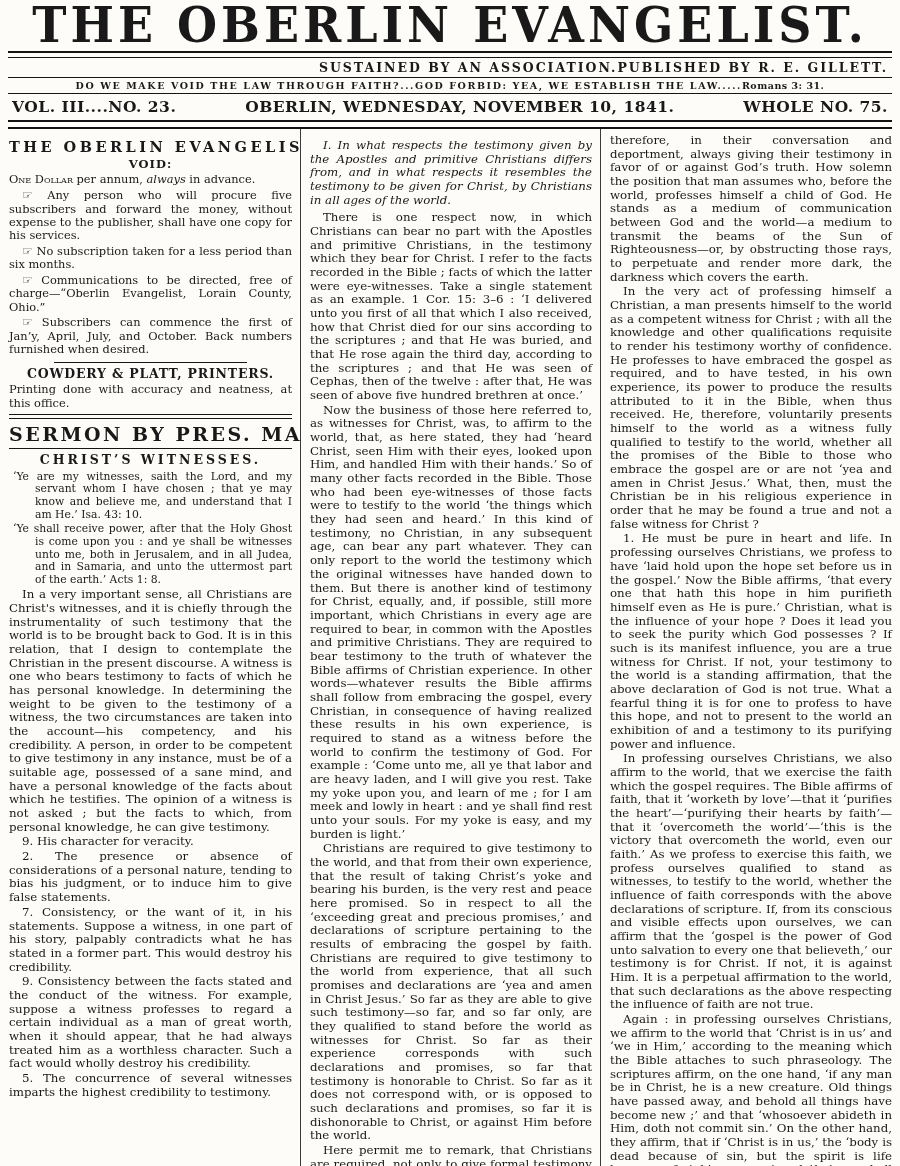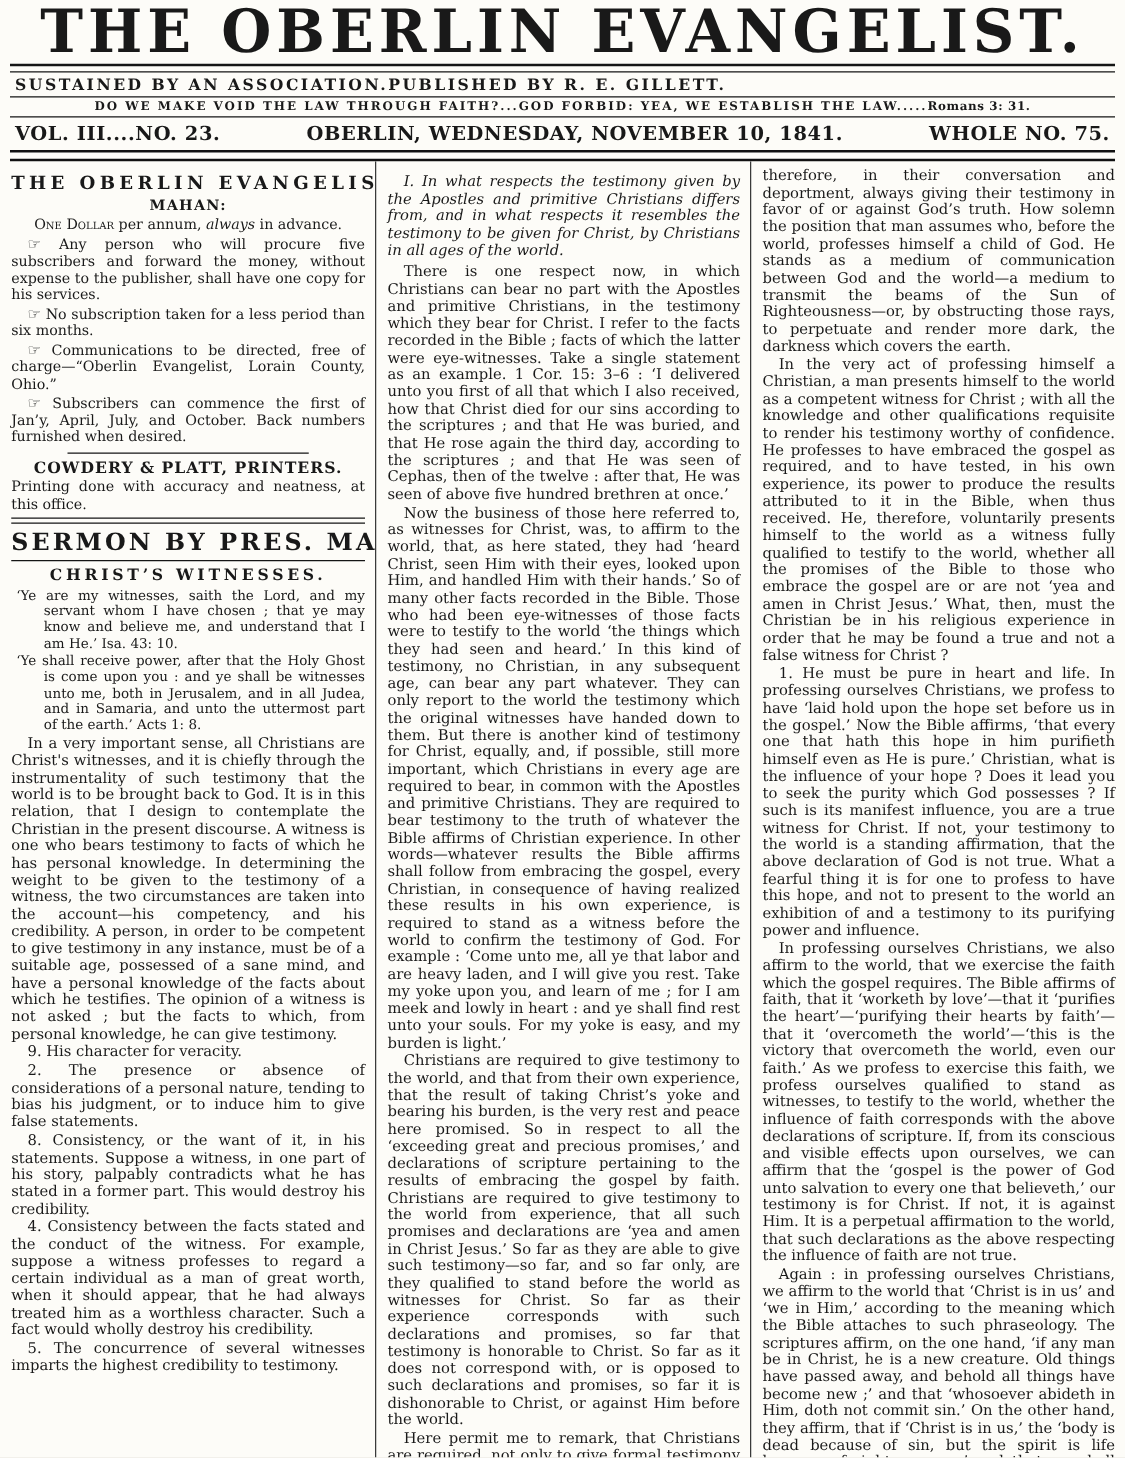--- a/index.html
+++ b/index.html
@@ -9,21 +9,21 @@
     position:relative;overflow:hidden;box-sizing:border-box;
   }
   
   .masthead{padding:2px 8px 0 8px;}
   .mast-title{
     text-align:center;font-weight:bold;font-size:46px;letter-spacing:4px;
     line-height:1.0;margin:0;transform:scaleY(1.04);white-space:nowrap;
   }
   .rule2{height:4px;border-top:2px solid #151515;border-bottom:1px solid #151515;margin-top:3px;}
   .rule1{border-top:1px solid #151515;}
-  .mast-row{display:flex;justify-content:flex-start;align-items:baseline;padding:2px 4px;}
+  .mast-row{display:flex;justify-content:flex-end;align-items:baseline;padding:2px 4px;}
   .mast-small{font-size:12.5px;font-weight:bold;letter-spacing:2px;white-space:nowrap;}
   .motto{
     text-align:center;font-size:9.5px;font-weight:bold;letter-spacing:1.6px;
     padding:2px 0 2px 0;white-space:nowrap;
   }
   .motto .ref{letter-spacing:0.5px;font-weight:bold;}
   .issue-row{display:flex;justify-content:space-between;align-items:baseline;padding:3px 4px 2px 4px;}
   .issue-item{font-size:15.5px;font-weight:bold;letter-spacing:0.5px;white-space:nowrap;}
   .mast-bottom{height:5px;border-top:2px solid #111;border-bottom:2px solid #111;margin-top:2px;}
   
@@ -38,21 +38,21 @@
   .sc{font-variant:small-caps;}
   .ithead{font-style:italic;margin:5px 0 4px 0;text-indent:13px;}
   
   .prospectus{font-size:11.4px;line-height:1.18;}
   .head-title{
     text-align:center;font-size:14.5px;font-weight:bold;letter-spacing:3.5px;
     margin:4px 0 3px 0;white-space:nowrap;
   }
   .intro{margin:0;padding-left:10px;text-indent:-10px;}
   .terms-label{text-align:center;font-weight:bold;letter-spacing:1px;font-size:11.5px;margin:2px 0 1px 0;}
-  .terms-line{text-align:center;margin:0 0 2px 0;}
+  .terms-line{margin:0 0 2px 0;}
   .notice{margin:1px 0;text-indent:13px;}
   .hand{font-family:"DejaVu Sans",sans-serif;font-size:12px;}
   .short-rule{border:none;border-top:1px solid #151515;width:68%;margin:5px auto 4px auto;}
   .printers{text-align:center;font-weight:bold;letter-spacing:0.8px;font-size:12.5px;margin:0 0 2px 0;}
   .printing-note{margin:0 0 3px 0;text-indent:0;}
   
   .sermon-rule2{height:3px;border-top:1px solid #151515;border-bottom:1px solid #151515;margin:4px 0 0 0;}
   .sermon-heading{
     text-align:center;font-size:19px;font-weight:bold;letter-spacing:2.5px;
     margin:4px 0 3px 0;white-space:nowrap;
@@ -90,21 +90,21 @@
       <span class="issue-item">WHOLE NO. 75.</span>
     </div>
     <div class="mast-bottom"></div>
   </div>
 
   <div class="body-cols">
 
     <div class="col">
       <div class="prospectus">
         <div class="head-title">THE OBERLIN EVANGELIST,</div>
-        <div class="terms-label">MAHAN:</div>
+        <div class="terms-label">VOID:</div>
         <p class="terms-line"><span class="sc">One Dollar</span><span> per annum, </span><i>always</i><span> in advance.</span></p>
         <p class="notice"><span class="hand">☞</span> <span>Any person who will procure five subscribers and forward the money, without expense to the publisher, shall have one copy for his services.</span></p>
         <p class="notice"><span class="hand">☞</span> <span>No subscription taken for a less period than six months.</span></p>
         <p class="notice"><span class="hand">☞</span> <span>Communications to be directed, free of charge—“Oberlin Evangelist, Lorain County, Ohio.”</span></p>
         <p class="notice"><span class="hand">☞</span> <span>Subscribers can commence the first of Jan’y, April, July, and October.  Back numbers furnished when desired.</span></p>
         <hr class="short-rule">
         <div class="printers">COWDERY &amp; PLATT, PRINTERS.</div>
         <p class="printing-note">Printing done with accuracy and neatness, at this office.</p>
       </div>
 
@@ -112,22 +112,22 @@
       <h2 class="sermon-heading">SERMON BY PRES. MAHAN.</h2>
       <div class="sermon-rule1"></div>
       <h3 class="sermon-sub">CHRIST’S WITNESSES.</h3>
 
       <p class="epigraph">‘Ye are my witnesses, saith the Lord, and my servant whom I have chosen ; that ye may know and believe me, and understand that I am He.’  Isa. 43: 10.</p>
       <p class="epigraph">‘Ye shall receive power, after that the Holy Ghost is come upon you : and ye shall be witnesses unto me, both in Jerusalem, and in all Judea, and in Samaria, and unto the uttermost part of the earth.’  Acts 1: 8.</p>
 
       <p class="p">In a very important sense, all Christians are Christ's witnesses, and it is chiefly through the instrumentality of such testimony that the world is to be brought back to God.  It is in this relation, that I design to contemplate the Christian in the present discourse.  A witness is one who bears testimony to facts of which he has personal knowledge.  In determining the weight to be given to the testimony of a witness, the two circumstances are taken into the account—his competency, and his credibility.  A person, in order to be competent to give testimony in any instance, must be of a suitable age, possessed of a sane mind, and have a personal knowledge of the facts about which he testifies.  The opinion of a witness is not asked ; but the facts to which, from personal knowledge, he can give testimony.</p>
       <p class="p">9.  His character for veracity.</p>
       <p class="p">2.  The presence or absence of considerations of a personal nature, tending to bias his judgment, or to induce him to give false statements.</p>
-      <p class="p">8.  Consistency, or the want of it, in his statements.  Suppose a witness, in one part of his story, palpably contradicts what he has stated in a former part.   This would destroy his credibility.</p>
-      <p class="p">4.  Consistency between the facts stated and the conduct of the witness.  For example, suppose a witness professes to regard a certain individual as a man of great worth, when it should appear, that he had always treated him as a worthless character.  Such a fact would wholly destroy his credibility.</p>
+      <p class="p">7.  Consistency, or the want of it, in his statements.  Suppose a witness, in one part of his story, palpably contradicts what he has stated in a former part.   This would destroy his credibility.</p>
+      <p class="p">9.  Consistency between the facts stated and the conduct of the witness.  For example, suppose a witness professes to regard a certain individual as a man of great worth, when it should appear, that he had always treated him as a worthless character.  Such a fact would wholly destroy his credibility.</p>
       <p class="p">5.  The concurrence of several witnesses imparts the highest credibility to testimony.</p>
 
     </div>
 
     <div class="col">
       <p class="ithead">I. In what respects the testimony given by the Apostles and primitive Christians differs from, and in what respects it resembles the testimony to be given for Christ, by Christians in all ages of the world.</p>
       <p class="p">There is one respect now, in which Christians can bear no part with the Apostles and primitive Christians, in the testimony which they bear for Christ.   I refer to the facts recorded in the Bible ; facts of which the latter were eye-witnesses.  Take a single statement as an example.  1 Cor. 15: 3–6 :  ‘I delivered unto you first of all that which I also received, how that Christ died for our sins according to the scriptures ; and that He was buried, and that He rose again the third day, according to the scriptures ; and that He was seen of Cephas, then of the twelve : after that, He was seen of above five hundred brethren at once.’</p>
       <p class="p">Now the business of those here referred to, as witnesses for Christ, was, to affirm to the world, that, as here stated, they had ‘heard Christ, seen Him with their eyes, looked upon Him, and handled Him with their hands.’  So of many other facts recorded in the Bible.  Those who had been eye-witnesses of those facts were to testify to the world ‘the things which they had seen and heard.’  In this kind of testimony, no Christian, in any subsequent age, can bear any part whatever.  They can only report to the world the testimony which the original witnesses have handed down to them.  But there is another kind of testimony for Christ, equally, and, if possible, still more important, which Christians in every age are required to bear, in common with the Apostles and primitive Christians.  They are required to bear testimony to the truth of whatever the Bible affirms of Christian experience.  In other words—whatever results the Bible affirms shall follow from embracing the gospel, every Christian, in consequence of having realized these results in his own experience, is required to stand as a witness before the world to confirm the testimony of God.  For example :  ‘Come unto me, all ye that labor and are heavy laden, and I will give you rest.  Take my yoke upon you, and learn of me ; for I am meek and lowly in heart : and ye shall find rest unto your souls.  For my yoke is easy, and my burden is light.’</p>
       <p class="p">Christians are required to give testimony to the world, and that from their own experience, that the result of taking Christ’s yoke and bearing his burden, is the very rest and peace here promised.  So in respect to all the ‘exceeding great and precious promises,’ and declarations of scripture pertaining to the results of embracing the gospel by faith.  Christians are required to give testimony to the world from experience, that all such promises and declarations are ‘yea and amen in Christ Jesus.’  So far as they are able to give such testimony—so far, and so far only, are they qualified to stand before the world as witnesses for Christ.  So far as their experience corresponds with such declarations and promises, so far that testimony is honorable to Christ.   So far as it does not correspond with, or is opposed to such declarations and promises, so far it is dishonorable to Christ, or against Him before the world.</p>
       <p class="p">Here permit me to remark, that Christians are required, not only to give formal testimony for Christ in these respects, but in their visible experience, and example before the world, to be ‘living epistles’ (or witnesses) ‘of Christ, known and read of all men.’   It should also be remembered, that Christians are in fact, at all times and in all circumstances, in their example before the world, giving their testimony either for Christ or against Him.  Their very profession has made them ‘spectacles to God, to angels, and to men.’   They are,</p>

